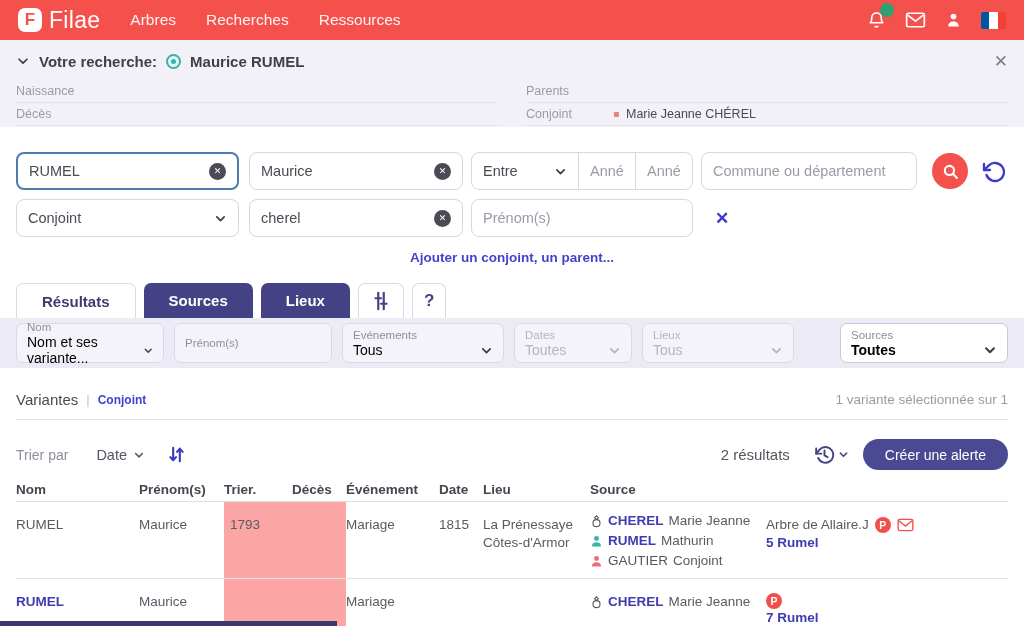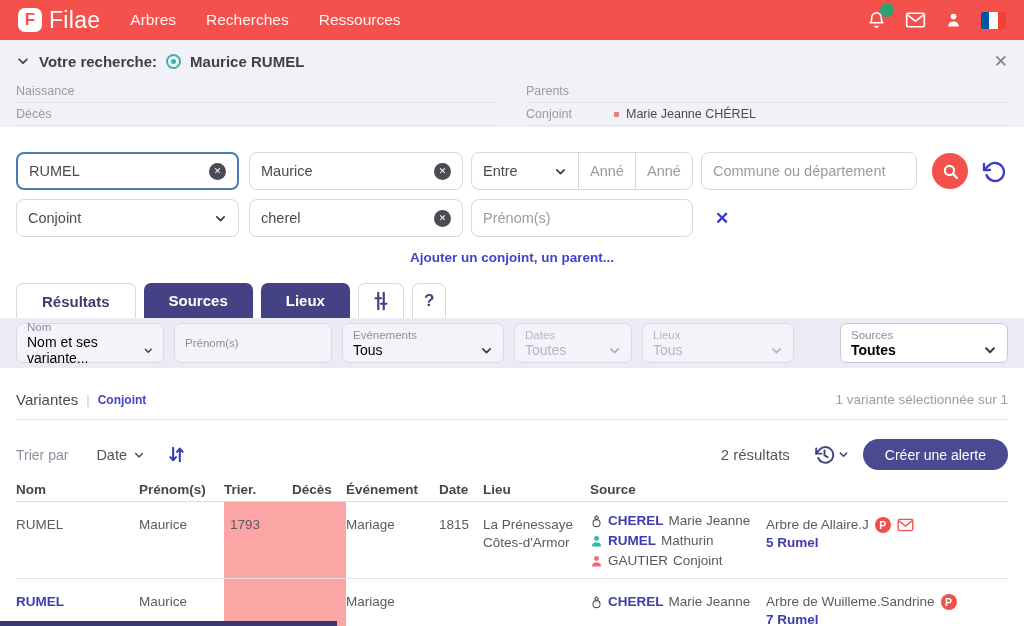--- a/index.html
+++ b/index.html
@@ -407,21 +407,20 @@
         <svg width="13" height="13" viewBox="0 0 24 24" fill="none" stroke="#55555F" stroke-width="2">
             <circle cx="12" cy="15" r="6.5"></circle>
             <path d="M12 1.5 15.5 5 12 8.5 8.5 5Z"></path>
           </svg>
         <span class="rel-name">CHEREL</span>
         <span class="rel-rest">Marie Jeanne</span>
       </span>
     </span>
     <span class="td">
       <span class="src-line">
-        <span>Arbre de Wuilleme.Sandrine</span>
         <span class="premium">P</span>
       </span>
       <span class="records">7 Rumel</span>
     </span>
   </div>
 </section>
 
 <div class="bottom-strip"></div>
 
 </body></html>

